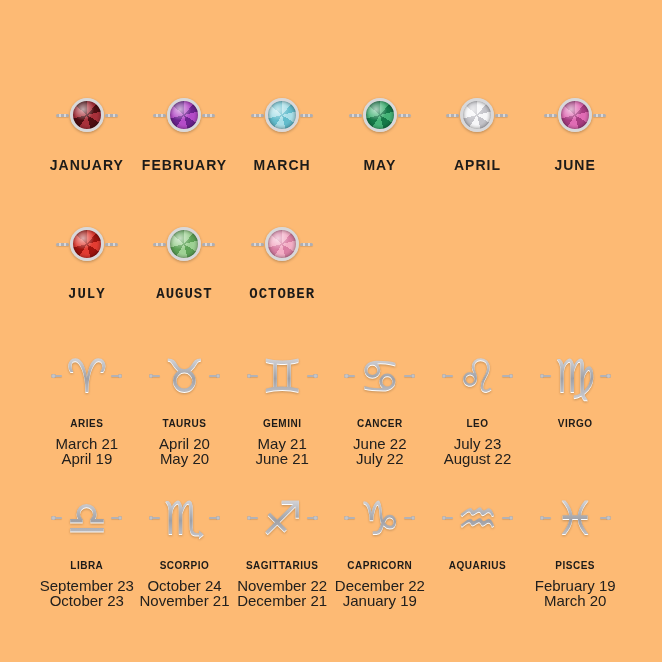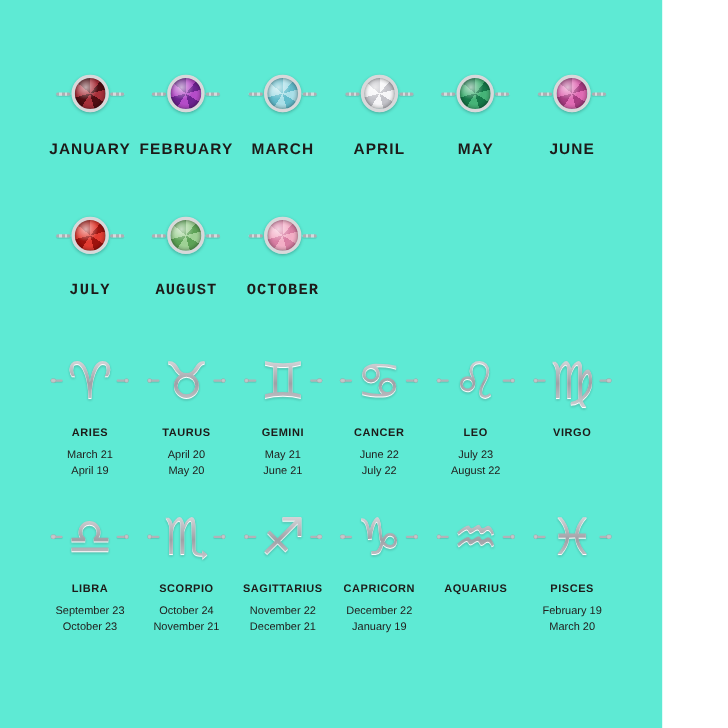--- a/index.html
+++ b/index.html
@@ -1,20 +1,20 @@
 <!DOCTYPE html>
 <html><head>
 <meta charset="utf-8">
 <style>
   html,body{margin:0;padding:0;}
   .page{
-    width:602px;height:662px;box-sizing:border-box;
-    background:#5eead4;color:#1d1b19;
+    width:662px;height:662px;box-sizing:border-box;
+    background:#fdba74;color:#1d1b19;
     font-family:"Liberation Sans",sans-serif;
-    padding:56px 38px 0;overflow:hidden;
+    padding:86px 38px 0;overflow:hidden;
   }
   .row{
     display:grid;grid-template-columns:repeat(6,1fr);
     justify-items:center;align-items:start;
   }
   .cell{display:flex;flex-direction:column;align-items:center;text-align:center;min-width:0;}
   
   .charm{display:flex;align-items:center;justify-content:center;height:58px;}
   .link{
     width:13px;height:3px;border-radius:2px;
@@ -61,21 +61,21 @@
   .pin::after{
     content:"";position:absolute;top:-1px;width:4.5px;height:4.5px;border-radius:50%;
     background:#c6c6ca;box-shadow:inset 0 0 1px rgba(0,0,0,.35);
   }
   .pin-l::after{left:-2px;}
   .pin-r::after{right:-2px;}
   .sign-name{
     margin-top:12px;font-size:10px;font-weight:700;letter-spacing:.5px;
     white-space:nowrap;height:19px;line-height:19px;
   }
-  .sign-date{font-size:10px;line-height:15px;color:#22201e;white-space:nowrap;}
+  .sign-date{font-size:15px;line-height:15px;color:#22201e;white-space:nowrap;}
   .sign-dates{margin-top:3px;}
 </style>
 </head>
 <body>
 
 <div class="page">
 
   <div class="row row-months-1">
     <div class="cell">
       <div class="charm">
@@ -97,32 +97,32 @@
       <div class="charm">
         <span class="link"></span>
         <span class="gem" style="--g1: #a9dfe8; --g2: #62bccc;"></span>
         <span class="link"></span>
       </div>
       <div class="month-name">MARCH</div>
     </div>
     <div class="cell">
       <div class="charm">
         <span class="link"></span>
+        <span class="gem" style="--g1: #45b377; --g2: #157848;"></span>
+        <span class="link"></span>
+      </div>
+      <div class="month-name">MAY</div>
+    </div>
+    <div class="cell">
+      <div class="charm">
+        <span class="link"></span>
         <span class="gem" style="--g1: #f6f6f8; --g2: #c3c3c9;"></span>
         <span class="link"></span>
       </div>
       <div class="month-name">APRIL</div>
-    </div>
-    <div class="cell">
-      <div class="charm">
-        <span class="link"></span>
-        <span class="gem" style="--g1: #45b377; --g2: #157848;"></span>
-        <span class="link"></span>
-      </div>
-      <div class="month-name">MAY</div>
     </div>
     <div class="cell">
       <div class="charm">
         <span class="link"></span>
         <span class="gem" style="--g1: #e06bb4; --g2: #a83c82;"></span>
         <span class="link"></span>
       </div>
       <div class="month-name">JUNE</div>
     </div>
   </div>

